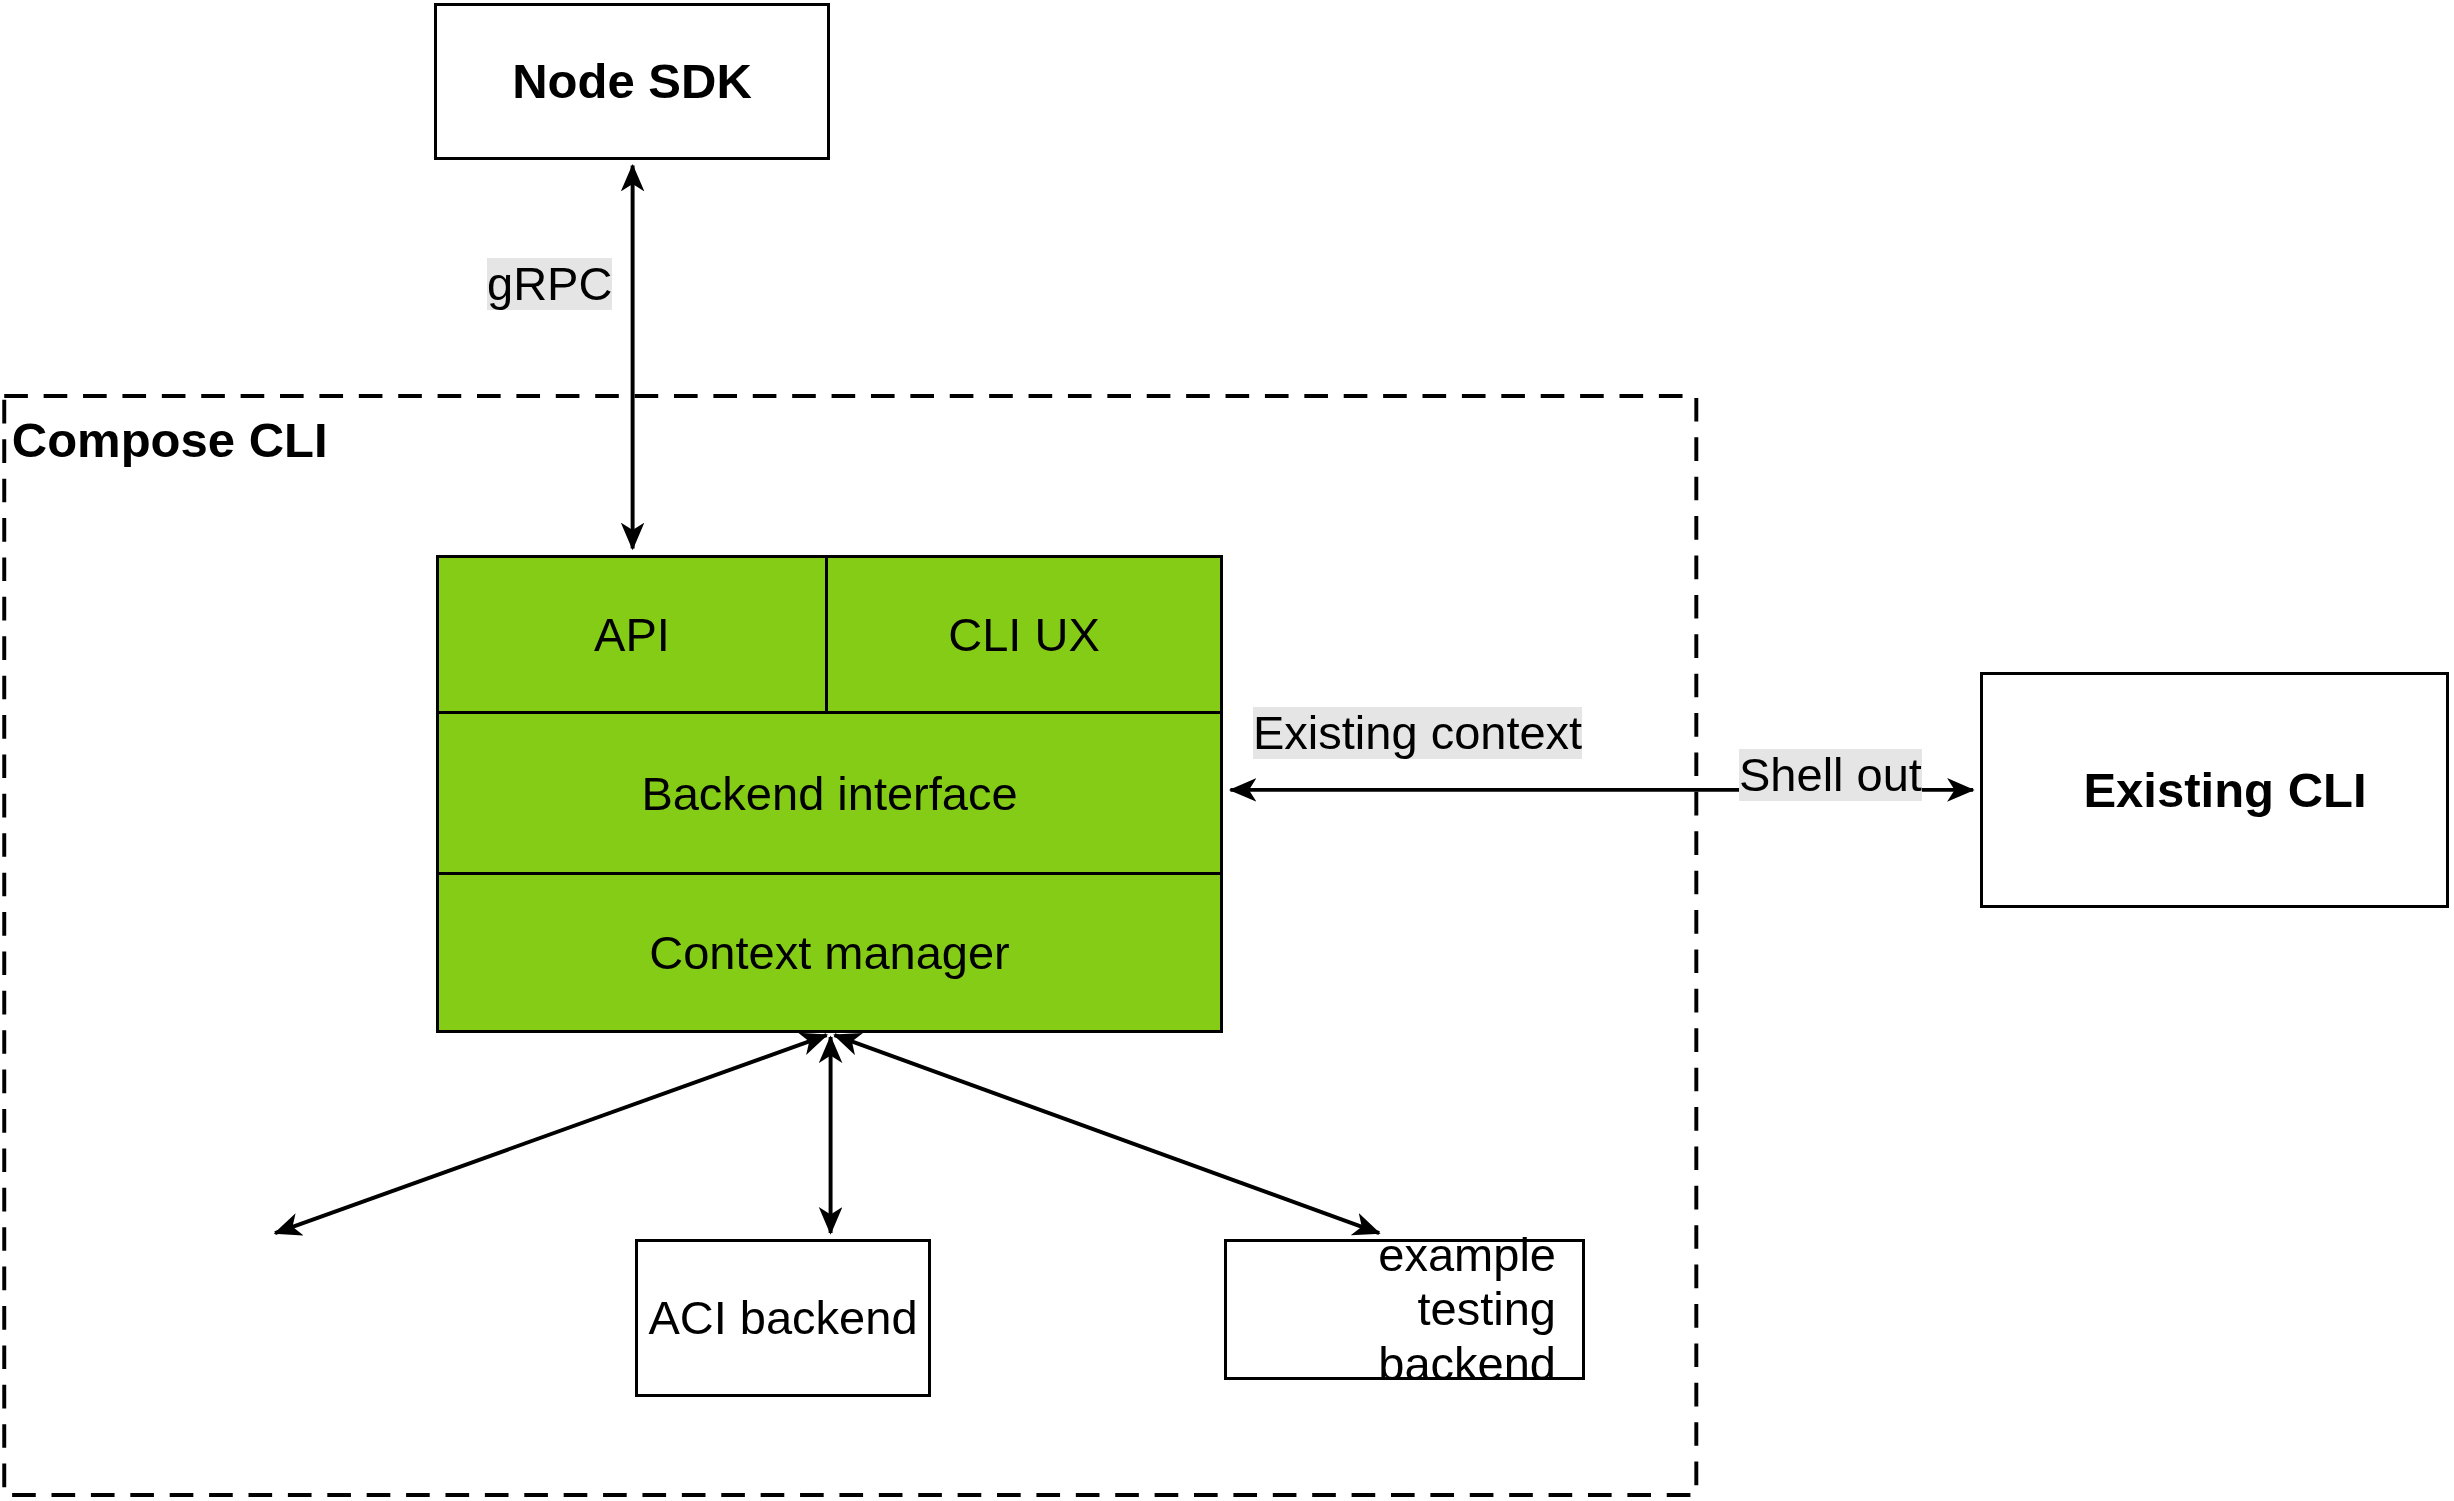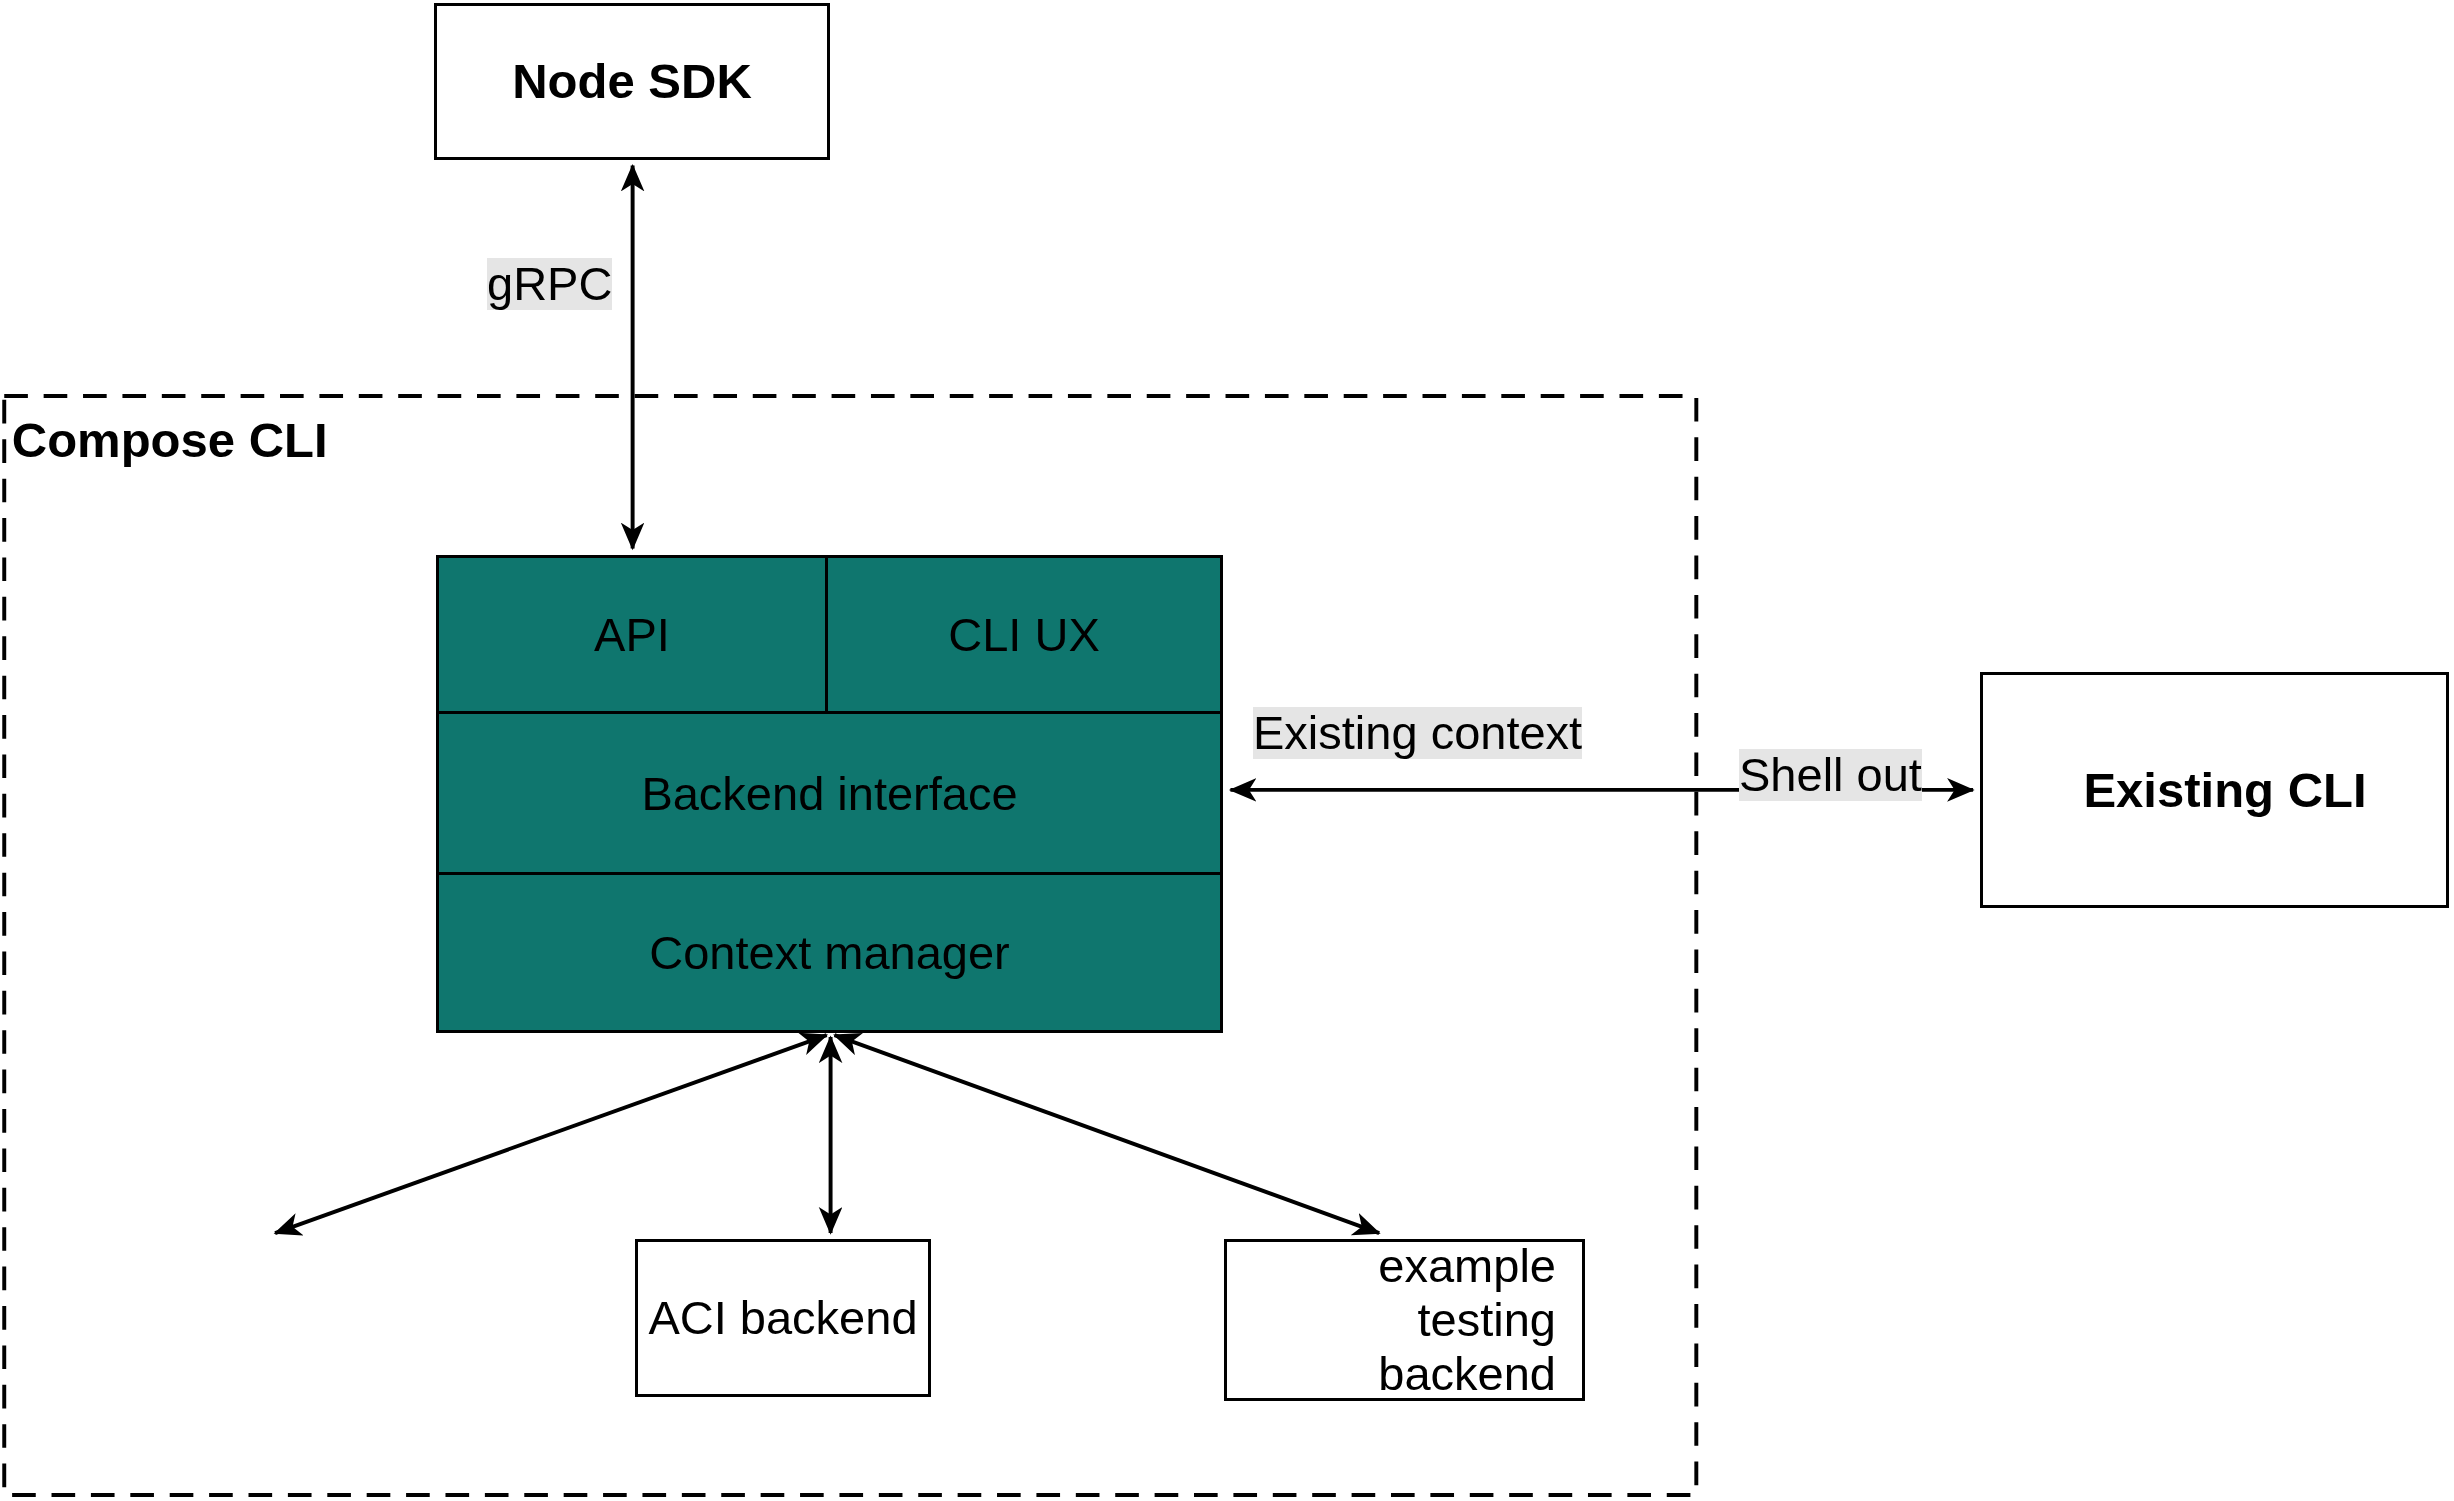--- a/index.html
+++ b/index.html
@@ -39,21 +39,21 @@
 
   
   #stacked-box {
     position: absolute;
     left: 436px;
     top: 555px;
     width: 787px;
     height: 478px;
     box-sizing: border-box;
     border: 3.9px solid #000000;
-    background: #0f766e;
+    background: #84cc16;
     display: flex;
     flex-direction: column;
   }
   #stacked-top-row {
     display: flex;
     height: 153px;
     flex: 0 0 153px;
   }
   .cell {
     display: flex;
@@ -139,21 +139,21 @@
 
   <div class="node bold" style="left:1980px; top:672px; width:469px; height:236px;padding-left:21px;">
     <span>Existing CLI</span>
   </div>
 
 
   <div class="node" style="left:635px; top:1239px; width:296px; height:158px;">
     <span>ACI backend</span>
   </div>
 
-  <div class="node" style="left:1224px; top:1239px; width:361px; height:162px; padding:0 26px;">
+  <div class="node" style="left:1224px; top:1239px; width:361px; height:141px; padding:0 26px;">
     <span>example testing backend</span>
   </div>
 
   <div class="edge-label" style="left:487px; top:258px;">gRPC</div>
 
   <div class="edge-label" style="left:1253px; top:707px;">Existing context</div>
 
   <div class="edge-label" style="left:1739px; top:749px;">Shell out</div>
 
 </div>

